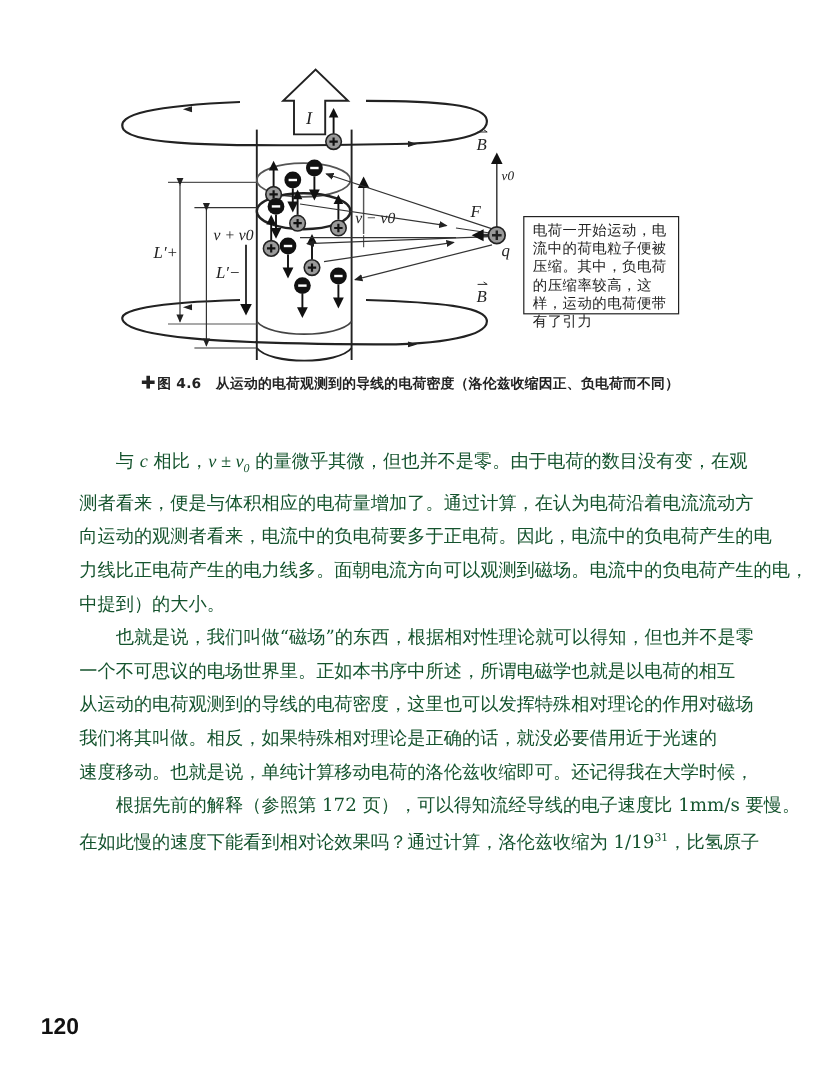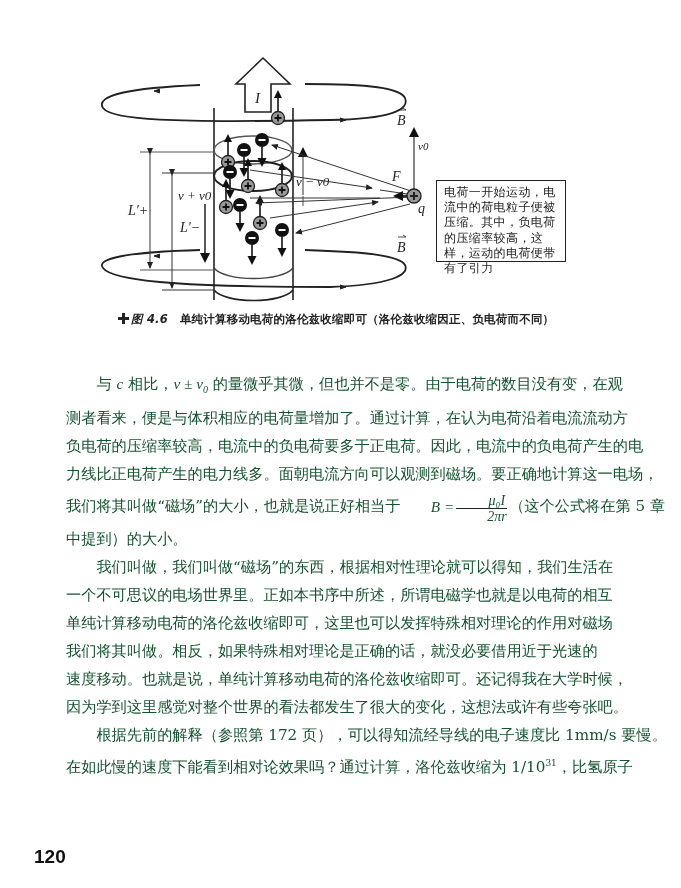--- a/index.html
+++ b/index.html
@@ -3,21 +3,21 @@
   <meta charset="utf-8">
   <style>
     html, body { margin: 0; padding: 0; background: #ffffff; }
     body { width: 681px; height: 888px; position: relative; overflow: hidden;
       font-family: "DejaVu Serif", serif; color: #222; }
     #figure { position: absolute; left: 0; top: 0; width: 681px; height: 305px; }
     .caption { position: absolute; left: 118px; top: 312px; width: 520px;
       font-family: "DejaVu Sans", sans-serif; font-size: 11.5px; font-weight: bold; color: #222;
       white-space: nowrap; letter-spacing: 0.2px; }
     .caption .fig-icon { display: inline-block; width: 11px; height: 11px; vertical-align: -1px; margin-right: 2px; }
-    .caption .fig-num { margin-right: 12px; font-style: italic; }
+    .caption .fig-num { margin-right: 12px; }
     .body-text { position: absolute; left: 66px; top: 370px; width: 556px;
       font-family: "DejaVu Serif", serif; font-size: 15.2px; line-height: 28px; color: #14532d; }
     .body-text p { margin: 0; text-indent: 2em; text-align: justify; }
     .line { display: block; white-space: nowrap; }
     .it { font-style: italic; font-family: "Liberation Serif", serif; }
     .formula { display: inline-block; vertical-align: middle; font-family: "Liberation Serif", serif; }
     .frac { display: inline-block; vertical-align: middle; text-align: center; margin: 0 2px; line-height: 15px; }
     .frac .num { display: block; border-bottom: 1px solid #222; padding: 0 2px; font-style: italic; font-size: 14px; }
     .frac .den { display: block; font-style: italic; font-size: 14px; }
     .page-number { position: absolute; left: 34px; top: 846px;
@@ -183,39 +183,37 @@
   <text class="svg-label" x="397" y="252" font-size="14">B</text>
   <path d="M398,110 h8 l-3,-2" fill="none" stroke="#222" stroke-width="0.8"></path>
   <path d="M398,237 h8 l-3,-2" fill="none" stroke="#222" stroke-width="0.8"></path>
 </svg>
 
 <div class="note-box">电荷一开始运动，电流中的荷电粒子便被压缩。其中，负电荷的压缩率较高，这样，运动的电荷便带有了引力</div>
 
 <div class="caption">
   <svg class="fig-icon" viewBox="0 0 11 11">
       <path d="M4,0 h3 v4 h4 v3 h-4 v4 h-3 v-4 h-4 v-3 h4 Z" fill="#222"></path>
-    </svg><span class="fig-num">图 4.6</span><span>单纯计算移动电荷的洛伦兹收缩即可（洛伦兹收缩因正、负电荷而不同）</span>
+    </svg><span class="fig-num">图 4.6</span><span>从运动的电荷观测到的导线的电荷密度（洛伦兹收缩因正、负电荷而不同）</span>
 </div>
 
 <div class="body-text">
   <p>
     <span class="line"><span>与 </span><span class="it">c</span><span> 相比，</span><span class="it">v ± v</span><sub class="it" style="font-size:10px">0</sub><span> 的量微乎其微，但也并不是零。由于电荷的数目没有变，在观</span></span>
     <span class="line" style="margin-left:-2em">测者看来，便是与体积相应的电荷量增加了。通过计算，在认为电荷沿着电流流动方</span>
-    <span class="line" style="margin-left:-2em">负电荷的压缩率较高，电流中的负电荷要多于正电荷。因此，电流中的负电荷产生的电</span>
-    <span class="line" style="margin-left:-2em">力线比正电荷产生的电力线多。面朝电流方向可以观测到磁场。要正确地计算这一电场，</span>
-    <span class="line" style="margin-left:-2em; line-height:36px"><span>我们将其叫做“磁场”的大小，也就是说正好相当于</span><span class="formula"><span class="it">B =</span><span class="frac"><span class="num">μ₀I</span><span class="den">2πr</span></span></span><span>（这个公式将在第 5 章</span></span>
+    <span class="line" style="margin-left:-2em">向运动的观测者看来，电流中的负电荷要多于正电荷。因此，电流中的负电荷产生的电</span>
+    <span class="line" style="margin-left:-2em">力线比正电荷产生的电力线多。面朝电流方向可以观测到磁场。电流中的负电荷产生的电，</span>
     <span class="line" style="margin-left:-2em">中提到）的大小。</span>
   </p>
   <p>
-    <span class="line">我们叫做，我们叫做“磁场”的东西，根据相对性理论就可以得知，我们生活在</span>
+    <span class="line">也就是说，我们叫做“磁场”的东西，根据相对性理论就可以得知，但也并不是零</span>
     <span class="line" style="margin-left:-2em">一个不可思议的电场世界里。正如本书序中所述，所谓电磁学也就是以电荷的相互</span>
-    <span class="line" style="margin-left:-2em">单纯计算移动电荷的洛伦兹收缩即可，这里也可以发挥特殊相对理论的作用对磁场</span>
+    <span class="line" style="margin-left:-2em">从运动的电荷观测到的导线的电荷密度，这里也可以发挥特殊相对理论的作用对磁场</span>
     <span class="line" style="margin-left:-2em">我们将其叫做。相反，如果特殊相对理论是正确的话，就没必要借用近于光速的</span>
     <span class="line" style="margin-left:-2em">速度移动。也就是说，单纯计算移动电荷的洛伦兹收缩即可。还记得我在大学时候，</span>
-    <span class="line" style="margin-left:-2em">因为学到这里感觉对整个世界的看法都发生了很大的变化，这想法或许有些夸张吧。</span>
   </p>
   <p>
     <span class="line">根据先前的解释（参照第 172 页），可以得知流经导线的电子速度比 1mm/s 要慢。</span>
-    <span class="line" style="margin-left:-2em"><span>在如此慢的速度下能看到相对论效果吗？通过计算，洛伦兹收缩为 1/10</span><sup style="font-size:9px">31</sup><span>，比氢原子</span></span>
+    <span class="line" style="margin-left:-2em"><span>在如此慢的速度下能看到相对论效果吗？通过计算，洛伦兹收缩为 1/19</span><sup style="font-size:9px">31</sup><span>，比氢原子</span></span>
   </p>
 </div>
 
 <div class="page-number">120</div>
 
 </body></html>

